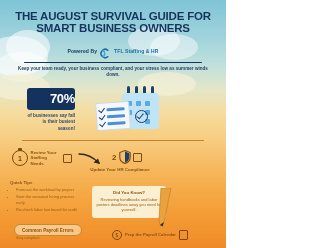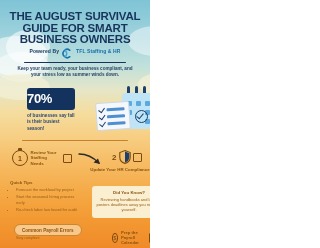--- a/index.html
+++ b/index.html
@@ -2,21 +2,21 @@
 <html><head>
 <meta charset="utf-8">
 <style>
   html, body {
     margin: 0;
     padding: 0;
     background: #ffffff;
   }
   #poster {
     position: relative;
-    width: 150px;
+    width: 226px;
     height: 248px;
     overflow: hidden;
     font-family: "Liberation Sans", sans-serif;
     background: linear-gradient(to bottom,
         #7fc4d6 0%,
         #9ed2dc 14%,
         #bfe0dc 26%,
         #e4e6c8 36%,
         #f5dda0 45%,
         #f7cf84 55%,
@@ -95,21 +95,21 @@
     line-height: 6.2px;
     font-weight: bold;
   }
 
   
   .stat-card {
     position: absolute;
     top: 88px;
     left: 27px;
     width: 48px;
-    text-align: left;
+    text-align: right;
   }
   .stat-badge {
     background: #13335e;
     color: #ffffff;
     font-size: 13px;
     font-weight: bold;
     border-radius: 3px;
     padding: 3px 0 4px;
     letter-spacing: -0.3px;
   }

